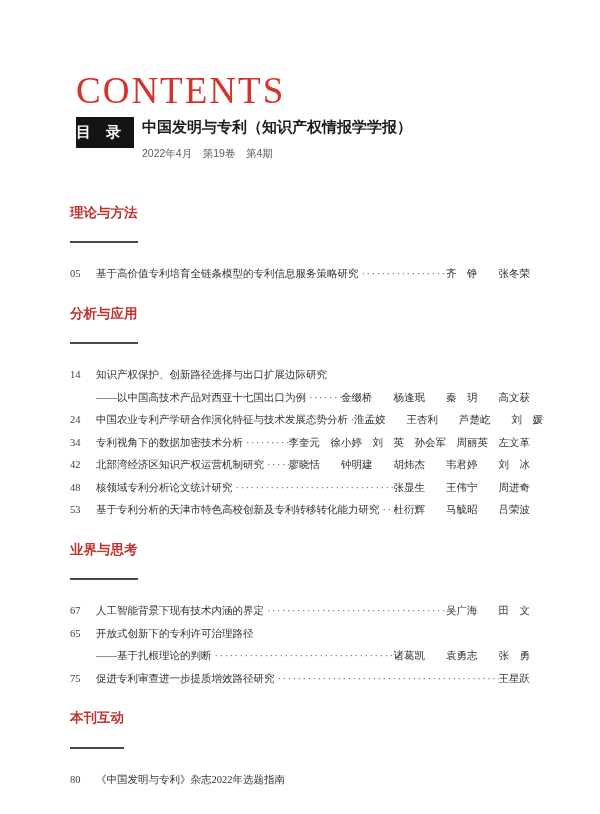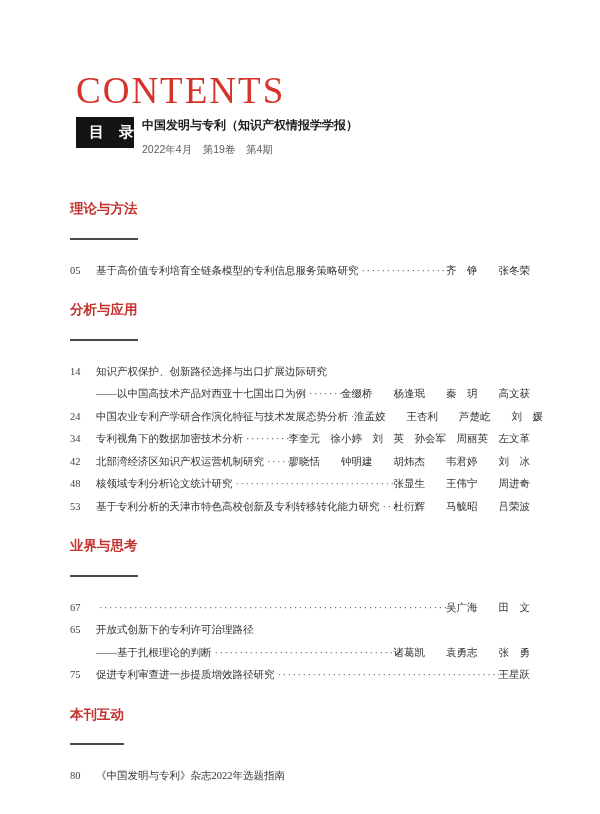--- a/index.html
+++ b/index.html
@@ -26,29 +26,29 @@
     color: var(--accent-red);
     letter-spacing: 2px;
     font-weight: 400;
     padding-left: 6px;
   }
   .masthead { display: flex; align-items: flex-start; margin-top: 8px; padding-left: 6px; }
   .toc-box {
     width: 58px; height: 31px;
     background: var(--box-bg);
     color: #ffffff;
-    display: flex; align-items: center; justify-content: flex-end;
+    display: flex; align-items: center; justify-content: flex-start;
     font-family: "Liberation Sans", "DejaVu Sans", sans-serif;
     font-size: 15px; font-weight: bold;
     flex: 0 0 auto;
   }
   .masthead-text { margin-left: 8px; padding-top: 1px; }
   .journal-title {
     font-family: "Liberation Sans", "DejaVu Sans", sans-serif;
-    font-size: 12px; font-weight: bold; color: #1c1c1c;
+    font-size: 15px; font-weight: bold; color: #1c1c1c;
     line-height: 1.25;
   }
   .issue-info {
     font-family: "Liberation Sans", "DejaVu Sans", sans-serif;
     font-size: 10.5px; color: #5c5c5c; margin-top: 10px;
   }
 
   
   .section { margin-top: 18px; }
   .section.first { margin-top: 42px; }
@@ -160,20 +160,21 @@
 
     </div>
   </div>
 
   <div class="section">
     <div class="section-title">业界与思考</div>
     <div class="entries">
 
       <div class="row">
         <span class="pg">67</span>
+        <span class="title">人工智能背景下现有技术内涵的界定</span>
         <span class="leader">··········································································································</span>
         <span class="authors">吴广海　　田　文</span>
       </div>
 
       <div class="row">
         <span class="pg">65</span>
         <span class="title">开放式创新下的专利许可治理路径</span>
       </div>
       <div class="row">
         <span class="pg"></span>

